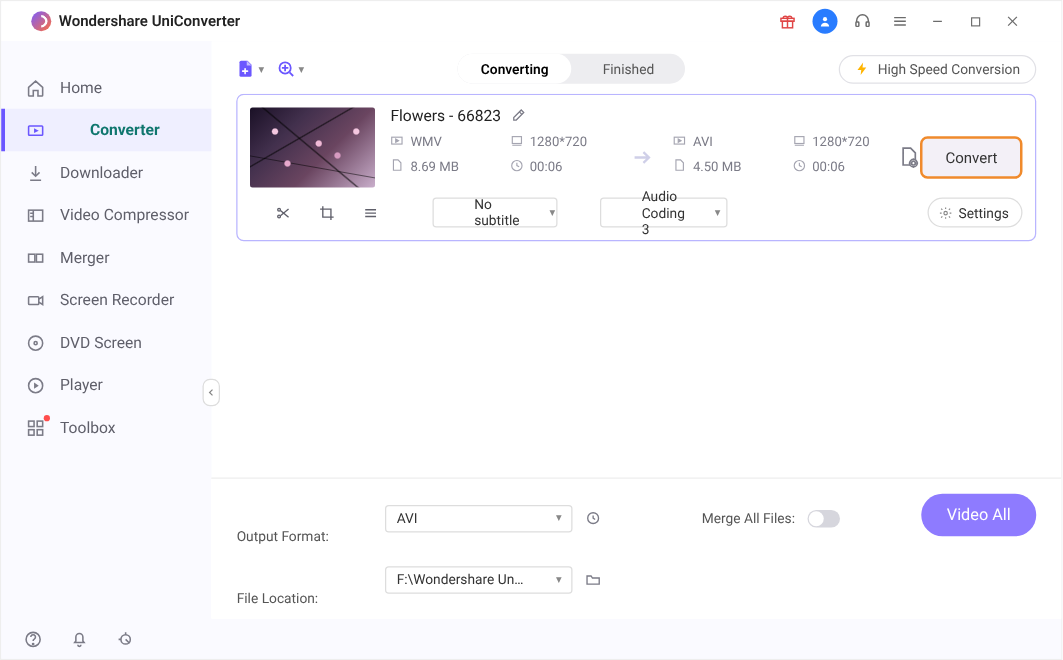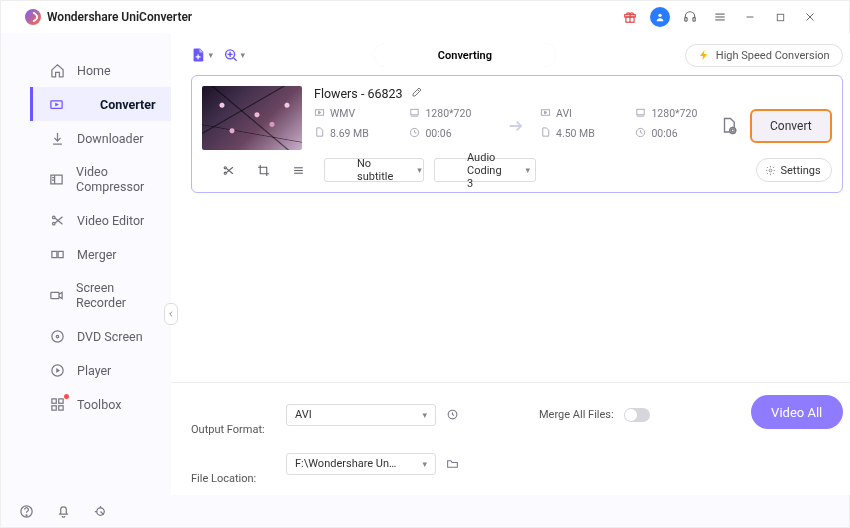--- a/index.html
+++ b/index.html
@@ -8,23 +8,23 @@
   .titlebar { height: 32px; display: flex; align-items: center; padding: 0 24px; background: #fff; }
   .logo { width: 16px; height: 16px; border-radius: 50%; background: linear-gradient(135deg,#7a5cff,#ff6f3c); display:flex;align-items:center;justify-content:center; margin-right:6px;}
   .logo::after{content:"";width:6px;height:6px;border:2px solid transparent;border-top-color:#fff;border-right-color:#fff;border-radius:50%;transform:rotate(45deg);}
   .titlebar .title { font-size: 12px; color:#222; font-weight:600;}
   .titlebar .spacer { flex: 1; }
   .titlebar .tb-icon { width: 22px; height:22px; display:flex;align-items:center;justify-content:center; margin:0 4px; color:#6b6b6b; cursor:pointer; border-radius:4px;}
   .titlebar .gift{color:#e04646;}
   .titlebar .avatar{width:20px;height:20px;border-radius:50%;background:#297cff;color:#fff;display:flex;align-items:center;justify-content:center;font-size:10px;}
   .body { flex: 1; display: flex; min-height:0;}
   .sidebar { width: 170px; background: #fafaff; padding-top: 20px; display:flex;flex-direction:column; position:relative;}
-  .sidebar-item { display:flex; align-items:center; gap:12px; padding: 9px 16px; font-size:12.5px; color:#5f5f6a; cursor:pointer; border-left:3px solid transparent;margin-left:29px;}
+  .sidebar-item { display:flex; align-items:center; gap:12px; padding: 9px 16px; font-size:12.5px; color:#5f5f6a; cursor:pointer; border-left:3px solid transparent;}
   .sidebar-item .s-icon{width:16px;height:16px;display:flex;align-items:center;justify-content:center;color:#7b7b87;}
-  .sidebar-item.active { background:#efefff; color:#0f172a; font-weight:700; border-left-color:#6b57ff;gap:36px;}
+  .sidebar-item.active { background:#efefff; color:#0f766e; font-weight:700; border-left-color:#6b57ff;gap:36px;}
   .sidebar-item.active .s-icon{color:#6b57ff;}
   .toolbox-dot{position:relative;}
   .toolbox-dot::after{content:"";position:absolute;top:-2px;right:-4px;width:5px;height:5px;background:#ff4d4d;border-radius:50%;}
   .collapse-hndl{position:absolute;right:-7px;top:270px;width:14px;height:22px;border:1px solid #ddd;border-radius:6px;background:#fff;display:flex;align-items:center;justify-content:center;cursor:pointer;}
   .main { flex: 1; display:flex; flex-direction:column; background:#fff; border-radius:0;}
   .topbar { display:flex; align-items:center; padding:10px 20px 8px 20px; gap:10px;}
   .doc-add, .url-add { width:22px; height:22px; color:#6b57ff; display:flex;align-items:center;justify-content:center; cursor:pointer; position:relative;}
   .doc-add svg, .url-add svg{width:18px;height:18px;}
   .caret{font-size:9px;color:#888;margin-left:2px;}
   .seg { margin-left:auto; margin-right:auto; display:flex; background:#ededf0;border-radius:14px; width:182px;height:24px; overflow:hidden;}
@@ -47,27 +47,27 @@
     linear-gradient(10deg, transparent 30%, rgba(0,0,0,0.5) 31%, transparent 32%);
     background-size:100% 100%;}
   .file-info{flex:1;display:flex;flex-direction:column;gap:6px;}
   .fname-row{display:flex;align-items:flex-start;gap:8px;font-size:12.5px;color:#222;}
   .meta-grid{display:flex;align-items:center;gap:0;}
   .meta-col{display:grid;grid-template-columns:auto auto;grid-auto-rows:18px;column-gap:18px;row-gap:2px;width:180px;}
   .meta-item{display:flex;gap:5px;font-size:10.5px;color:#7b7b87;}
   .meta-item svg{width:11px;height:11px;color:#a5a5b1;}
   .arrow-conv{width:46px;display:flex;align-items:center;justify-content:center;}
   .arrow-conv svg{width:22px;height:22px;color:#cfcfe8;}
-  .actions{display:flex;align-items:center;gap:12px;margin-left:auto;}
+  .actions{display:flex;align-items:center;margin-left:auto;}
   .doc-gear{color:#7b7b87;cursor:pointer;display:flex;}
   .convert-btn{border:2px solid #f08a2c;border-radius:6px;background:#f3f0f7;color:#333;font-size:12px;padding:8px 18px;cursor:pointer;}
   .file-row2{display:flex;align-items:center;gap:10px;}
   .mini-tools{display:flex;gap:22px;padding-left:20px;width:112px;}
   .mini-tools span{color:#5f5f6a;cursor:pointer;display:flex;}
-  .drop{border:1px solid #ddd;border-radius:3px;height:24px;padding:0 8px;display:flex;align-items:center;gap:24px;font-size:11px;color:#333;background:#fff;cursor:pointer;}
+  .drop{border:1px solid #ddd;border-radius:3px;height:24px;padding:0 8px;display:flex;align-items:center;gap:24px;font-size:11px;color:#333;background:#fff;cursor:pointer;margin-left:24px;}
   .drop.sub{width:100px;}
   .drop.audio{width:102px;}
   .drop .chev{font-size:9px;color:#888;margin-left:auto;}
   .settings-pill{border:1px solid #ddd;border-radius:12px;height:24px;padding:0 10px 0 8px;display:flex;align-items:center;gap:5px;font-size:11px;color:#333;background:#fff;cursor:pointer;margin-left:auto;}
   .bottombar{border-top:1px solid #eee;padding:10px 20px;display:flex;flex-direction:column;gap:6px;position:relative;background:#fff;}
   .b-row{display:flex;align-items:center;gap:10px;font-size:11px;color:#555;}
   .b-row .label{width:85px;margin-top:30px;}
   .b-row .drop{width:150px;height:22px;}
   .b-row .ic{color:#7b7b87;cursor:pointer;display:flex;}
   .toggle{width:26px;height:14px;border-radius:7px;background:#d6d6dd;position:relative;cursor:pointer;}
@@ -171,31 +171,20 @@
               <rect x="3" y="5" width="18" height="14"></rect>
               <path d="M9 5v14"></path>
               <path d="M5 9h4M5 13h4"></path>
             </svg>
           </span>
         <span>Video Compressor</span>
       </div>
       <div class="sidebar-item">
         <span class="s-icon">
             <svg width="15" height="15" viewBox="0 0 24 24" fill="none" stroke="currentColor" stroke-width="2">
-              <circle cx="6" cy="7" r="2"></circle>
-              <circle cx="6" cy="17" r="2"></circle>
-              <line x1="8" y1="8" x2="20" y2="18"></line>
-              <line x1="8" y1="16" x2="20" y2="6"></line>
-            </svg>
-          </span>
-        <span>Video Editor</span>
-      </div>
-      <div class="sidebar-item">
-        <span class="s-icon">
-            <svg width="15" height="15" viewBox="0 0 24 24" fill="none" stroke="currentColor" stroke-width="2">
               <rect x="3" y="7" width="8" height="10"></rect>
               <rect x="13" y="7" width="8" height="10"></rect>
             </svg>
           </span>
         <span>Merger</span>
       </div>
       <div class="sidebar-item">
         <span class="s-icon">
             <svg width="15" height="15" viewBox="0 0 24 24" fill="none" stroke="currentColor" stroke-width="2">
               <rect x="3" y="7" width="13" height="10" rx="1"></rect>
@@ -255,20 +244,21 @@
           <svg viewBox="0 0 24 24" fill="none" stroke="currentColor" stroke-width="2.2">
               <circle cx="11" cy="11" r="7"></circle>
               <line x1="16.5" y1="16.5" x2="21" y2="21"></line>
               <line x1="11" y1="7" x2="11" y2="15"></line>
               <line x1="7" y1="11" x2="15" y2="11"></line>
             </svg>
           <span class="caret">▾</span>
         </div>
         <div class="seg">
           <div class="active">Converting</div>
+          <div>Finished</div>
         </div>
         <div class="hspeed">
           <svg viewBox="0 0 24 24" fill="currentColor">
               <path d="M13 2L4 14h6l-1 8 9-12h-6z"></path>
             </svg>
           <span>High Speed Conversion</span>
         </div>
       </div>
 
       <div class="file-area">

